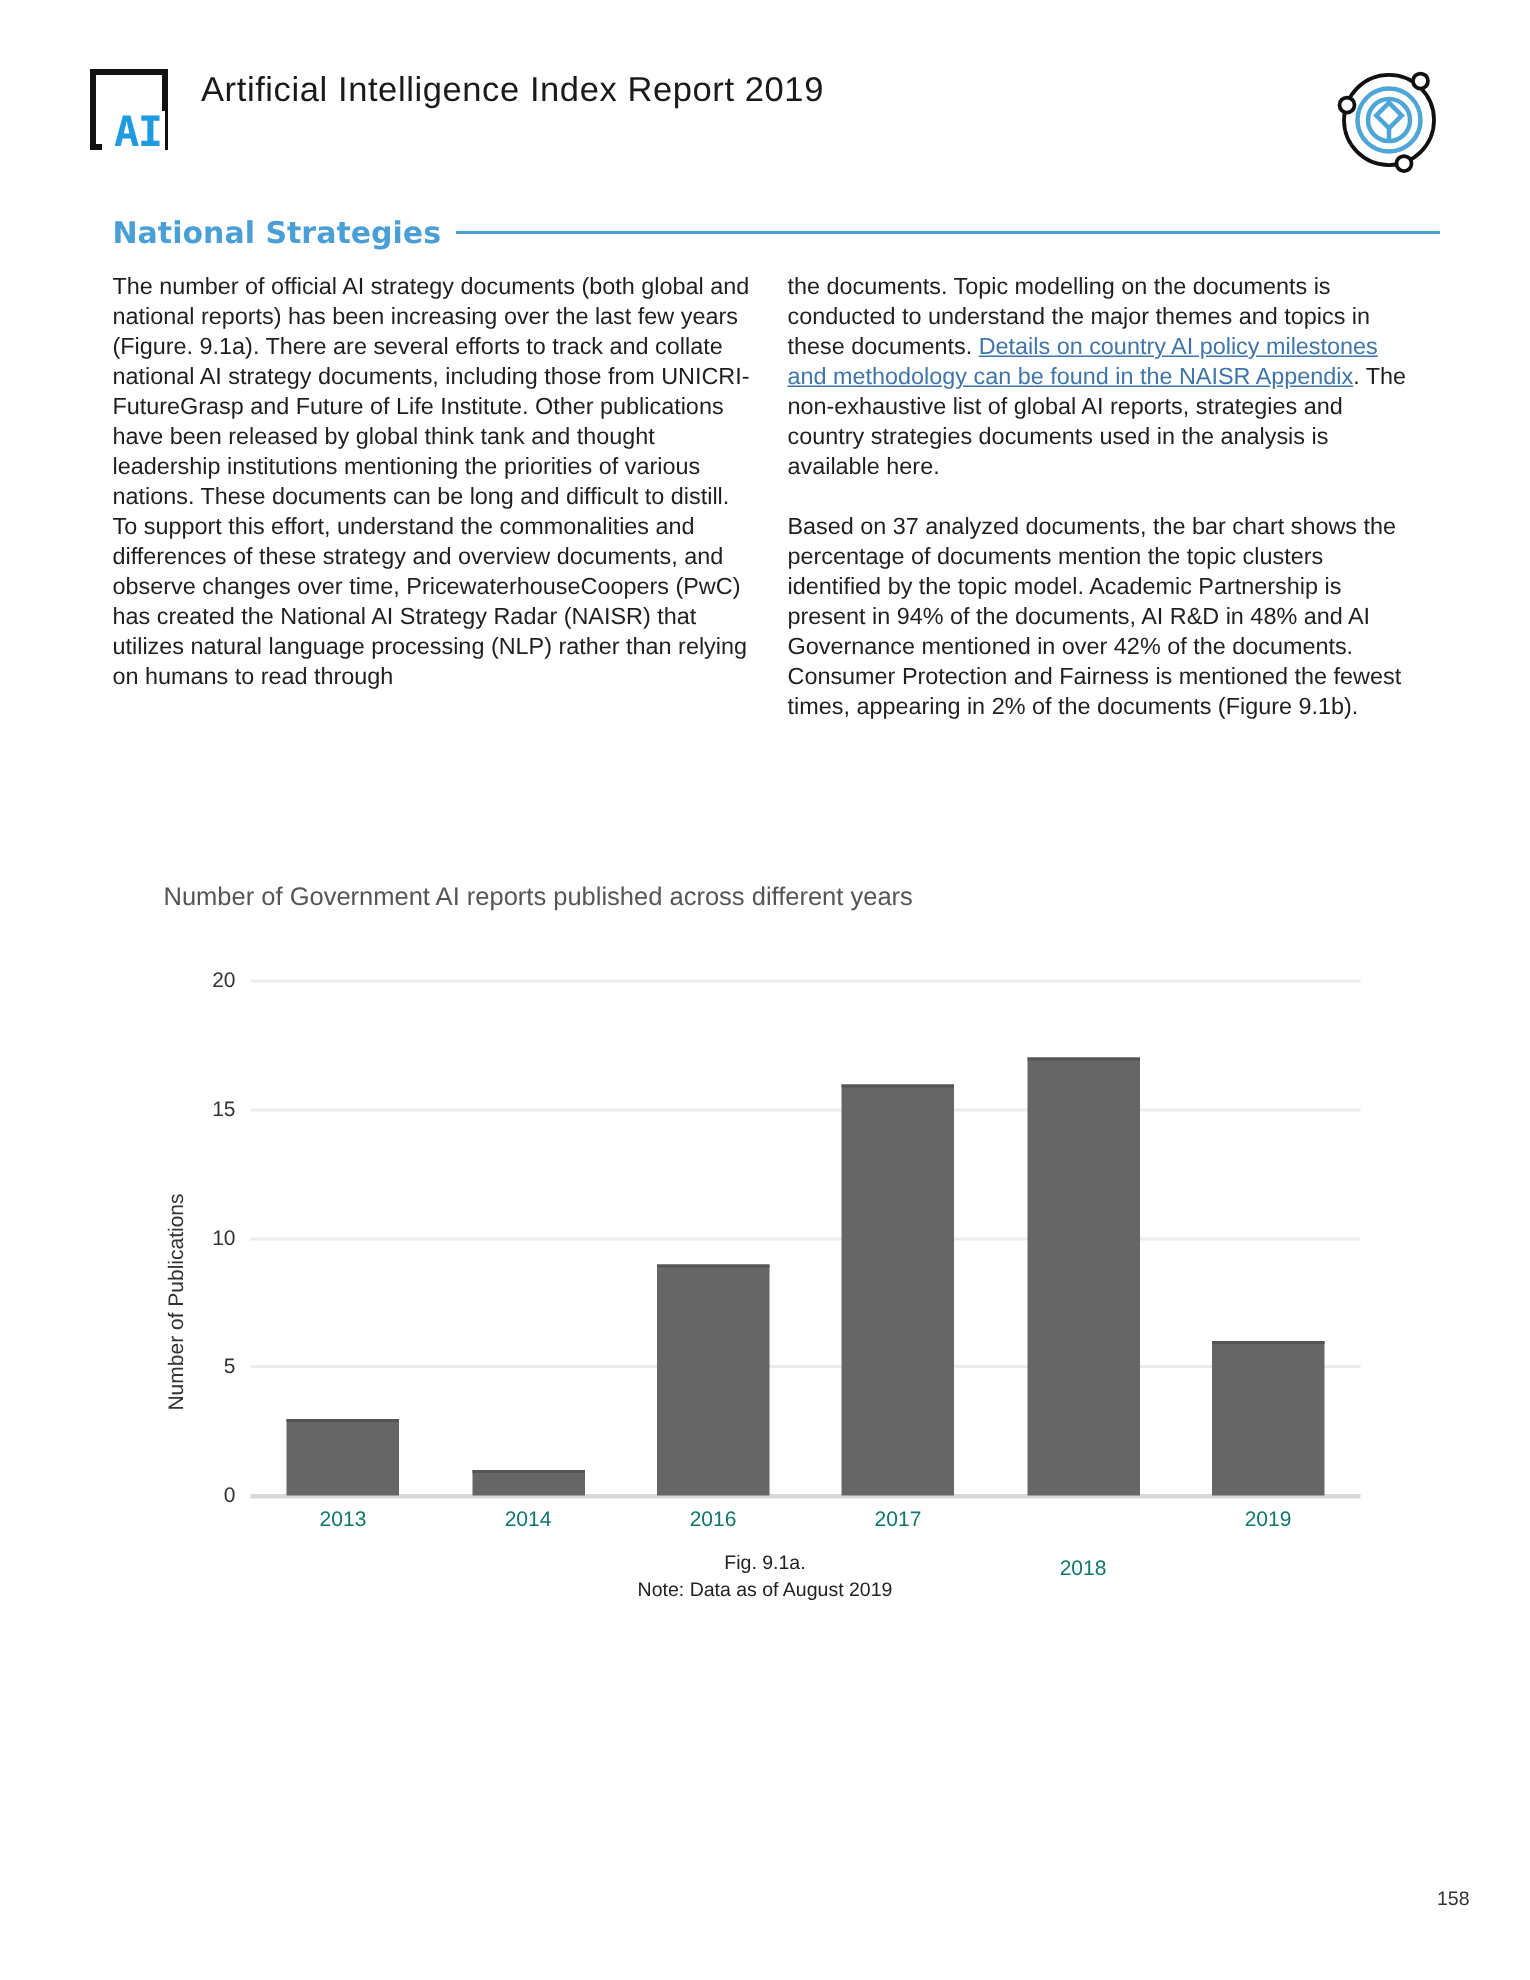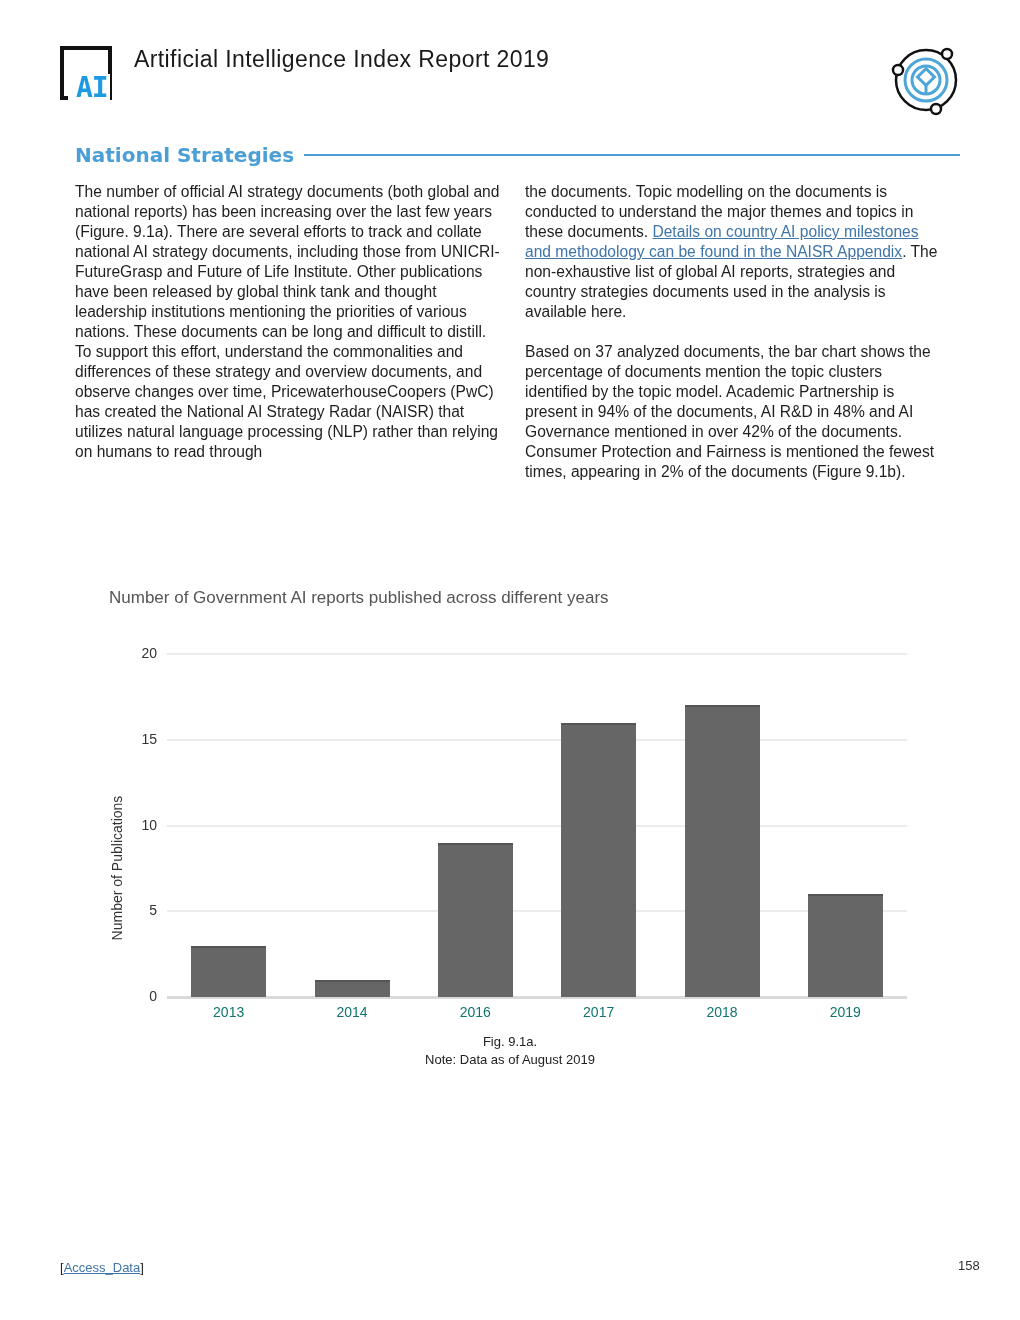--- a/index.html
+++ b/index.html
@@ -100,25 +100,24 @@
       <div class="ytick" style="top: 0px;">20</div>
       <div class="bar" style="left: 24.1667px; width: 75px; height: 51.45px; background: rgb(102, 102, 102);"></div>
       <div class="xtick" style="left: 21.6667px;">2013</div>
       <div class="bar" style="left: 147.5px; width: 75px; height: 17.15px; background: rgb(102, 102, 102);"></div>
       <div class="xtick" style="left: 145px;">2014</div>
       <div class="bar" style="left: 270.833px; width: 75px; height: 154.35px; background: rgb(102, 102, 102);"></div>
       <div class="xtick" style="left: 268.333px;">2016</div>
       <div class="bar" style="left: 394.167px; width: 75px; height: 274.4px; background: rgb(102, 102, 102);"></div>
       <div class="xtick" style="left: 391.667px;">2017</div>
       <div class="bar" style="left: 517.5px; width: 75px; height: 291.55px; background: rgb(102, 102, 102);"></div>
-      <div class="xtick" style="left: 515px;">2018</div>
+      <div class="xtick" style="left: 515px; margin-top: 33px;">2018</div>
       <div class="bar" style="left: 640.833px; width: 75px; height: 102.9px; background: rgb(102, 102, 102);"></div>
       <div class="xtick" style="left: 638.333px;">2019</div>
     </div>
 </div>
 
 <div class="caption" style="top:1034px;">Fig. 9.1a.</div>
 <div class="caption" style="top:1052px;">Note: Data as of August 2019</div>
 
 <div class="footer-links">
-  <div>[<a>Access_Data</a>]</div>
 </div>
 <div class="page-num">158</div>
 
 </body></html>

